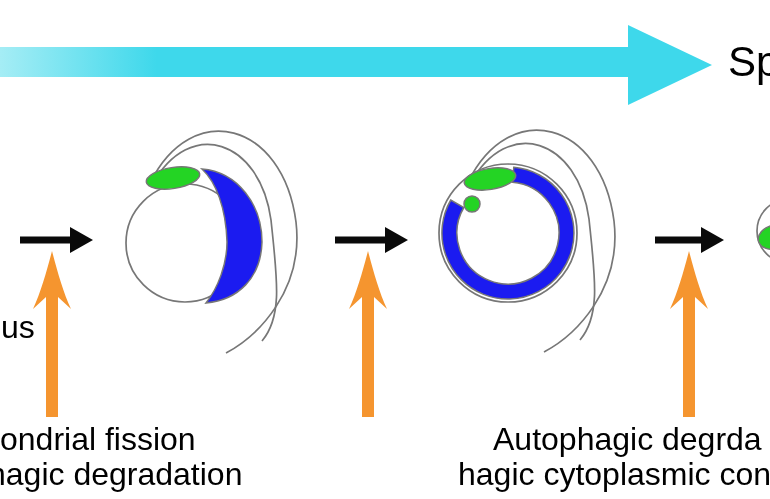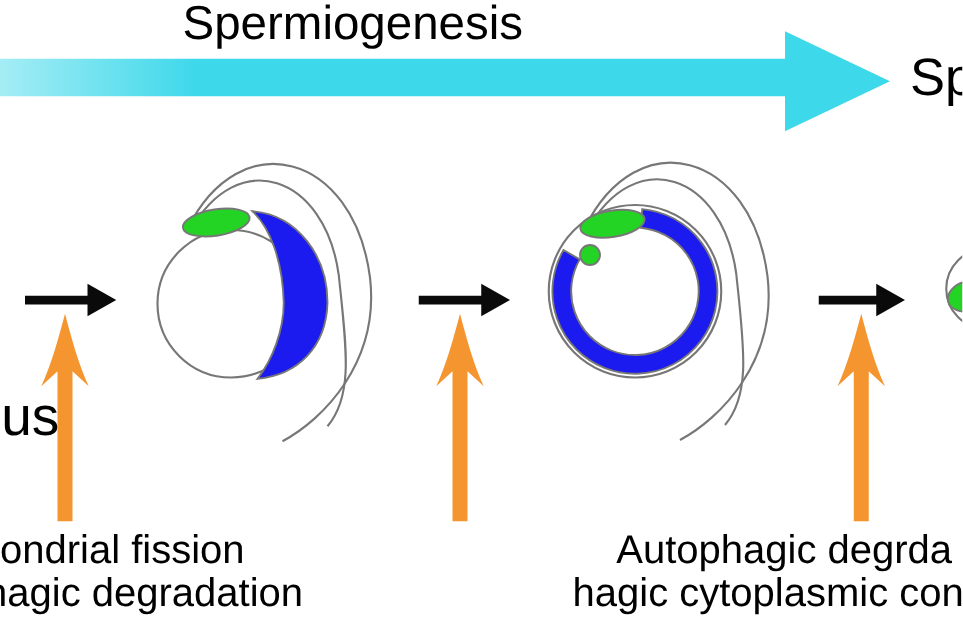--- a/index.html
+++ b/index.html
@@ -11,21 +11,21 @@
     font-family:"Liberation Sans", sans-serif;
   }
   .txt{
     position:absolute;
     color:#000;
     white-space:nowrap;
     line-height:1.05;
   }
   .title{left:146px;top:0px;font-size:38px;}
   .sp{left:728px;top:40px;font-size:42px;}
-  .us{left:1px;top:311px;font-size:44px;}
+  .us{left:1px;top:311px;font-size:32px;}
   .lbl{font-size:32px;text-align:right;}
   .l1a{left:0px;top:423px;}
   .l1b{left:-12px;top:458px;}
   .l2{left:318px;top:423px;}
   .l3a{left:493px;top:423px;}
   .l3b{left:458px;top:458px;}
   svg{position:absolute;left:0;top:0;}
 </style>
 </head>
 <body>
@@ -87,21 +87,20 @@
     </g>
 
     <g>
       <circle cx="789" cy="231" r="32" fill="#fff" stroke="#777" stroke-width="1.7"></circle>
       <g transform="translate(775,237) rotate(-14)">
         <ellipse cx="0" cy="0" rx="17" ry="12" stroke="#777" stroke-width="1.5" fill="#24D424"></ellipse>
       </g>
     </g>
   </svg>
 
-  <div class="txt title">Spermiogenesis</div>
   <div class="txt sp">Sp</div>
   <div class="txt us">us</div>
 
   <div class="txt lbl l1a">ondrial fission</div>
   <div class="txt lbl l1b">hagic degradation</div>
   <div class="txt lbl l3a">Autophagic degrda</div>
   <div class="txt lbl l3b">hagic cytoplasmic con</div>
 
 </div>
 

